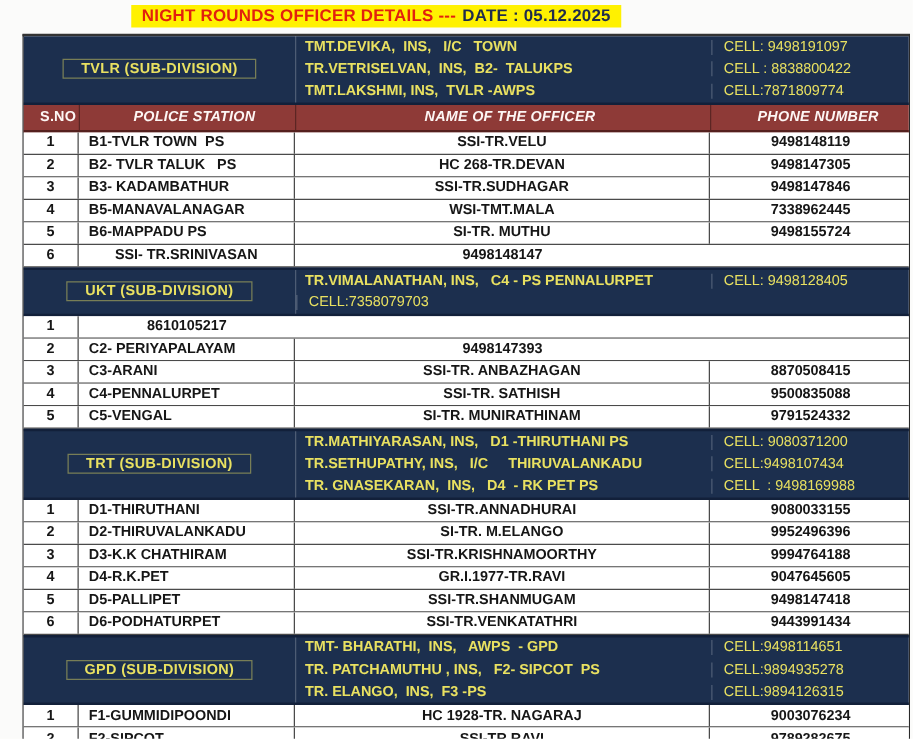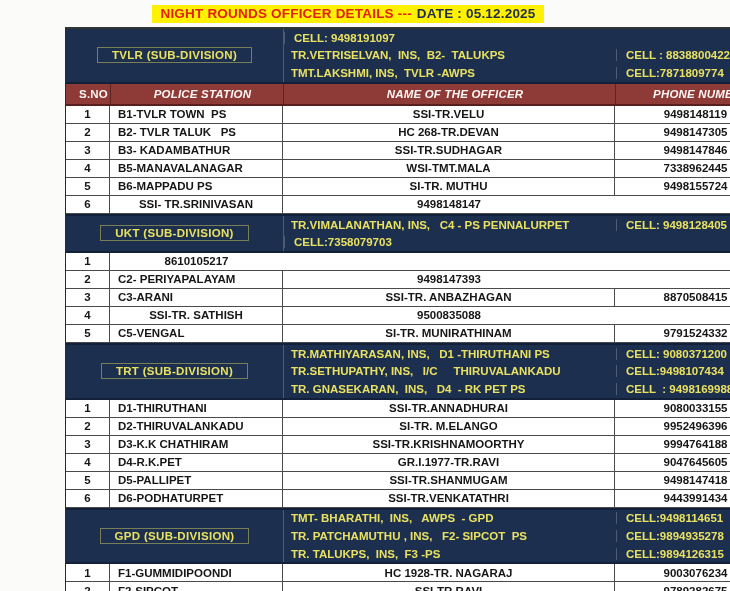--- a/index.html
+++ b/index.html
@@ -8,35 +8,35 @@
     --yellow_text:#e9e161;
     --title_bg:#fff100;
     --title_red:#e2200e;
     --title_date:#1f2c4d;
     --row_border:#4a4a4a;
     --data_text:#161616;
   }
   *{box-sizing:border-box;margin:0;padding:0;}
   html,body{width:730px;height:591px;overflow:hidden;background:#fbfbfa;}
   body{font-family:"Liberation Sans", sans-serif;-webkit-font-smoothing:antialiased;}
-  .page{position:relative;width:602px;height:591px;padding-top:4px;background:#fbfbfa;margin-left:47px;}
+  .page{position:relative;width:602px;height:591px;padding-top:4px;background:#fbfbfa;}
   .title-wrap{text-align:center;height:20px;margin-bottom:3px;}
   .title-band{display:inline-block;background:var(--title_bg);padding:1px 8px 2px 8px;font-size:13.5px;font-weight:bold;letter-spacing:.2px;}
   .title-band .t-main{color:var(--title_red);}
   .title-band .t-date{color:var(--title_date);margin-left:5px;}
   .table{margin-left:18px;width:710px;border:1px solid #2a2a2a;border-top:2px solid #333;background:#fff;}
   
   .sec{display:grid;grid-template-columns:217px 493px;background:var(--navy);border-top:2px solid #12203a;border-bottom:2px solid #12203a;}
   .sec-label-cell{display:flex;align-items:center;justify-content:center;}
   .sec-label{color:var(--yellow_text);font-weight:bold;font-size:11.5px;letter-spacing:.3px;border:1px solid rgba(233,225,97,.45);padding:1px 14px;white-space:nowrap;}
   .sec-officers{display:flex;flex-direction:column;justify-content:center;border-left:1px solid rgba(255,255,255,.22);}
   .sec-row{display:grid;grid-template-columns:332px 161px;height:17.6px;align-items:center;}
   .sec2 .sec-row{height:17.5px;}
   .sec-name{color:var(--yellow_text);font-weight:bold;font-size:11.5px;padding-left:7px;white-space:pre;overflow:hidden;}
-  .sec-cell{color:var(--yellow_text);font-weight:bold;font-size:11.5px;padding-left:9px;border-left:1px solid rgba(255,255,255,.22);white-space:pre;overflow:hidden;}
+  .sec-cell{color:var(--yellow_text);font-weight:normal;font-size:11.5px;padding-left:9px;border-left:1px solid rgba(255,255,255,.22);white-space:pre;overflow:hidden;}
   
   .thead{display:grid;grid-template-columns:44px 173px 332px 161px;background:var(--maroon);height:22px;align-items:center;border-bottom:2px solid #55201e;}
   .th{color:#fdf6f4;font-weight:bold;font-size:11.5px;text-align:right;letter-spacing:.2px;height:100%;display:flex;align-items:center;justify-content:center;padding-left:11px;}
   .th + .th{border-left:1px solid rgba(0,0,0,.35);font-style:italic;}
   
   .row{display:grid;grid-template-columns:44px 173px 332px 161px;height:18px;background:#fff;border-bottom:1px solid var(--row_border);}
   .c{display:flex;align-items:center;font-size:11.5px;font-weight:bold;color:var(--data_text);overflow:hidden;white-space:pre;}
   .c1{justify-content:center;border-right:1px solid var(--row_border);}
   .c2{padding-left:8px;border-right:1px solid var(--row_border);}
   .c3{justify-content:center;border-right:1px solid var(--row_border);}
@@ -52,20 +52,21 @@
   </div>
 
   <div class="table">
 
     <div class="sec" style="border-top:none">
       <div class="sec-label-cell">
         <span class="sec-label">TVLR  (SUB-DIVISION)</span>
       </div>
       <div class="sec-officers">
         <div class="sec-row">
+          <div class="sec-name">TMT.DEVIKA,  INS,   I/C   TOWN</div>
           <div class="sec-cell">CELL: 9498191097</div>
         </div>
         <div class="sec-row">
           <div class="sec-name">TR.VETRISELVAN,  INS,  B2-  TALUKPS</div>
           <div class="sec-cell">CELL : 8838800422</div>
         </div>
         <div class="sec-row">
           <div class="sec-name">TMT.LAKSHMI, INS,  TVLR -AWPS</div>
           <div class="sec-cell">CELL:7871809774</div>
         </div>
@@ -140,20 +141,21 @@
       <div class="c c4">9498147393</div>
     </div>
     <div class="row">
       <div class="c c1">3</div>
       <div class="c c2">C3-ARANI</div>
       <div class="c c3">SSI-TR. ANBAZHAGAN</div>
       <div class="c c4">8870508415</div>
     </div>
     <div class="row">
       <div class="c c1">4</div>
+      <div class="c c2">C4-PENNALURPET</div>
       <div class="c c3">SSI-TR. SATHISH</div>
       <div class="c c4">9500835088</div>
     </div>
     <div class="row">
       <div class="c c1">5</div>
       <div class="c c2">C5-VENGAL</div>
       <div class="c c3">SI-TR. MUNIRATHINAM</div>
       <div class="c c4">9791524332</div>
     </div>
 
@@ -221,21 +223,21 @@
       <div class="sec-officers">
         <div class="sec-row">
           <div class="sec-name">TMT- BHARATHI,  INS,   AWPS  - GPD</div>
           <div class="sec-cell">CELL:9498114651</div>
         </div>
         <div class="sec-row">
           <div class="sec-name">TR. PATCHAMUTHU , INS,   F2- SIPCOT  PS</div>
           <div class="sec-cell">CELL:9894935278</div>
         </div>
         <div class="sec-row">
-          <div class="sec-name">TR. TALUKPS,  INS,  F3 -PS</div>
+          <div class="sec-name">TR. ELANGO,  INS,  F3 -PS</div>
           <div class="sec-cell">CELL:9894126315</div>
         </div>
       </div>
     </div>
 
     <div class="row">
       <div class="c c1">1</div>
       <div class="c c2">F1-GUMMIDIPOONDI</div>
       <div class="c c3">HC 1928-TR. NAGARAJ</div>
       <div class="c c4">9003076234</div>

